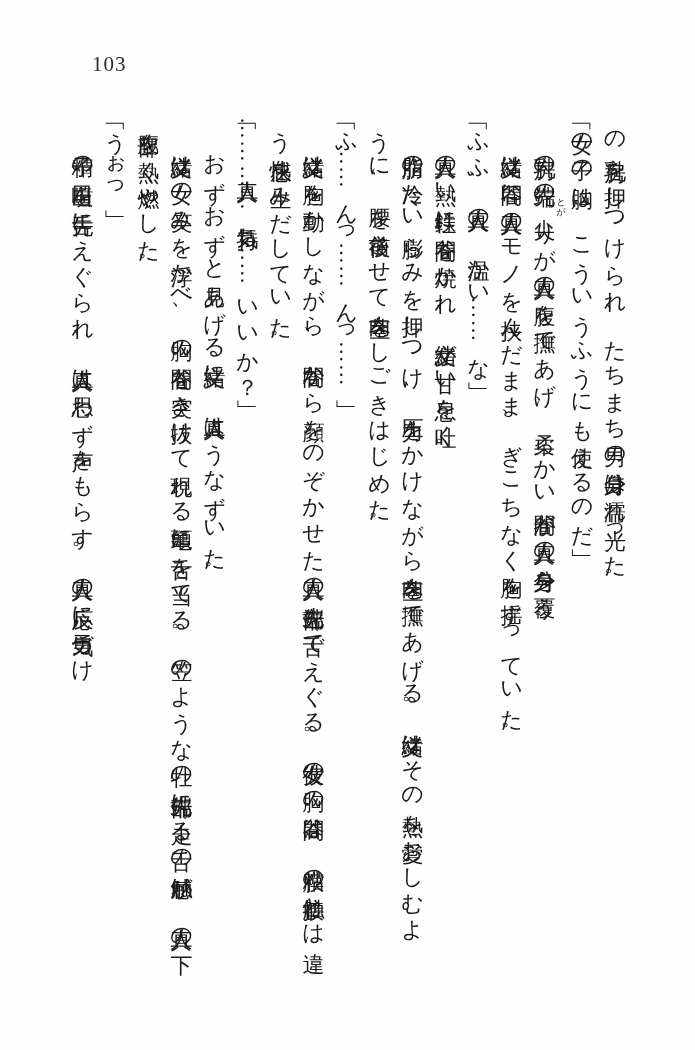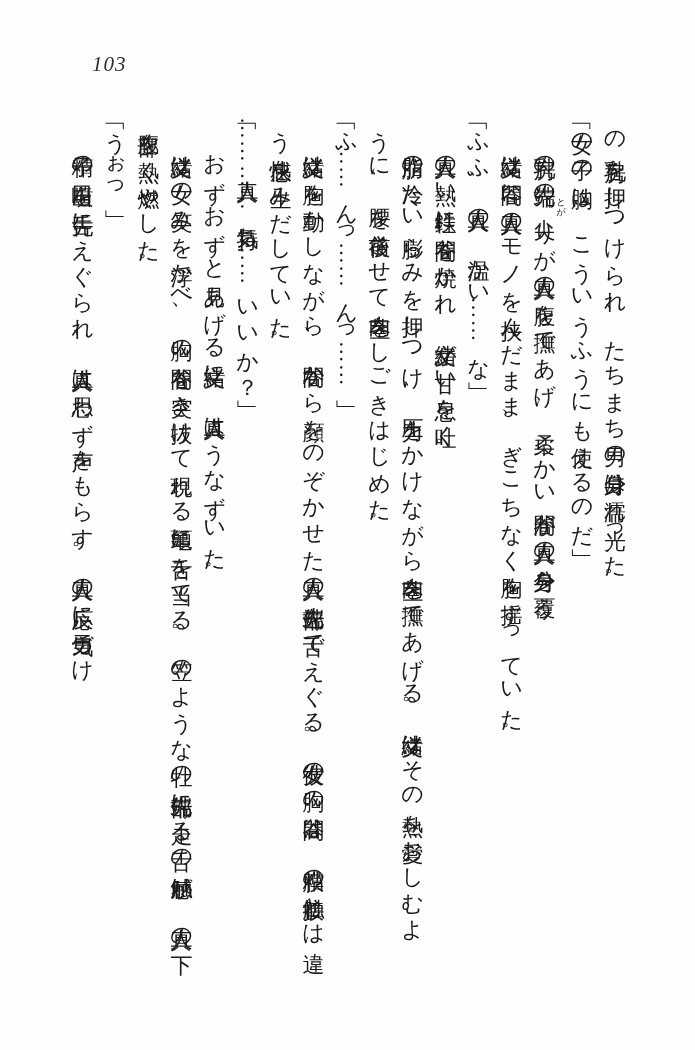--- a/index.html
+++ b/index.html
@@ -18,21 +18,20 @@
     width: 695px;
     height: 1050px;
     background: #fefefe;
     color: #1b1b1b;
   }
   .page-number {
     position: absolute;
     left: 92px;
     top: 52px;
     font-size: 21px;
-    font-style: italic;
     letter-spacing: 1px;
     color: #2c2c2c;
   }
   .text-block {
     position: absolute;
     top: 116px;
     right: 63px;
     width: 562px;
     height: 824px;
     writing-mode: vertical-rl;

